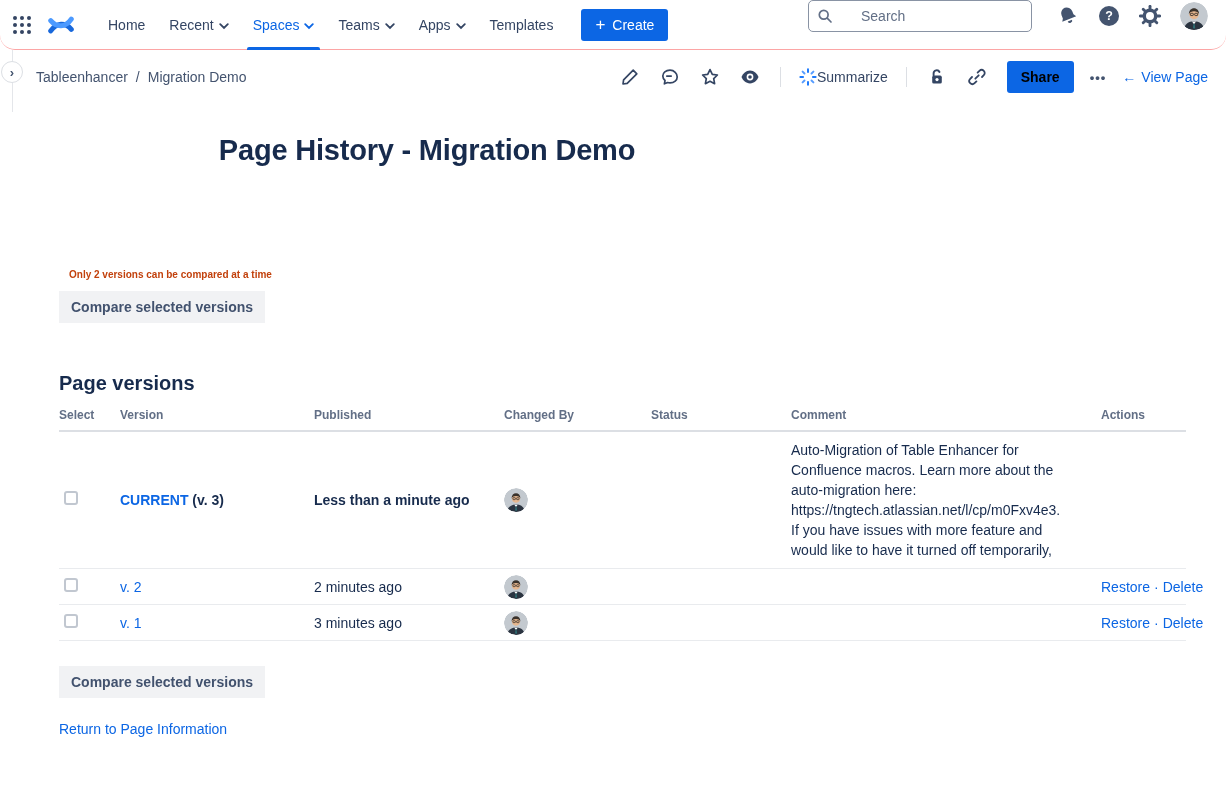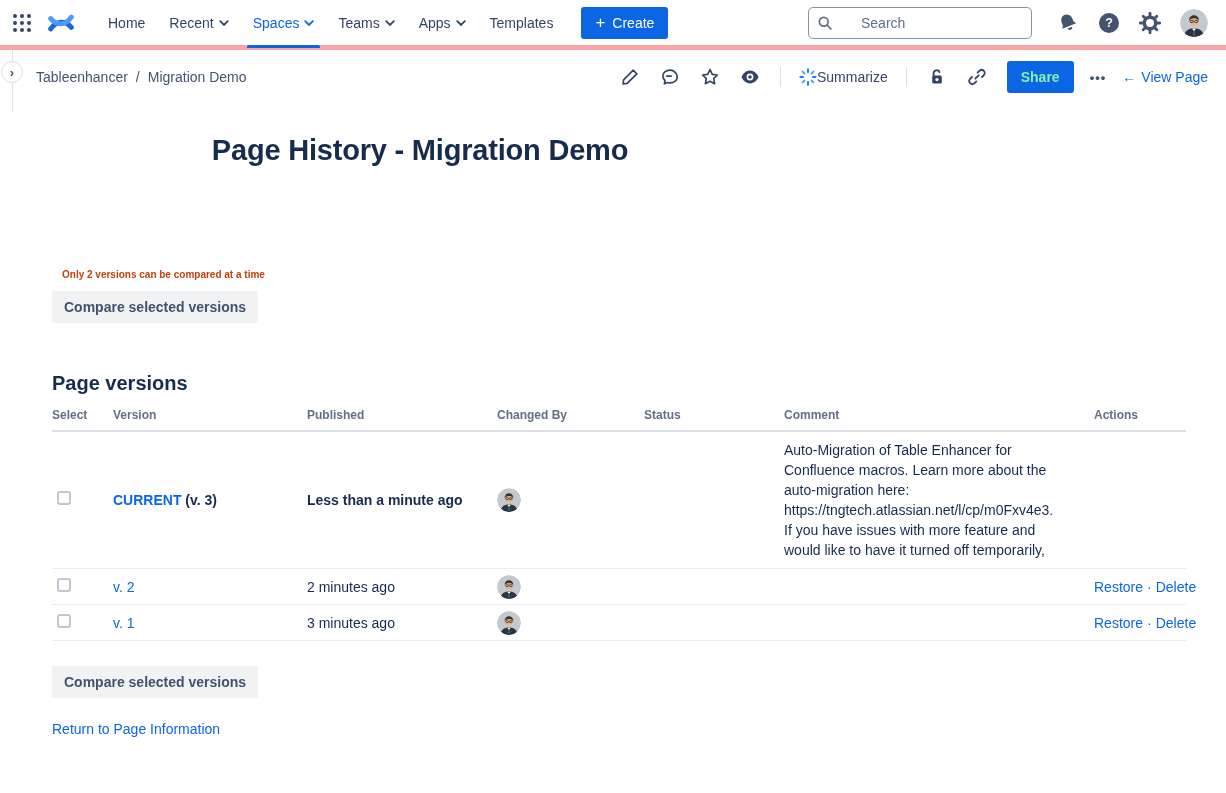--- a/index.html
+++ b/index.html
@@ -1,21 +1,21 @@
 <!DOCTYPE html>
 <html><head>
 <meta charset="utf-8">
 <style>
   * { margin:0; padding:0; box-sizing:border-box; }
   html,body { width:1226px; height:793px; background:#fff; overflow:hidden;
     font-family:"Liberation Sans","DejaVu Sans",sans-serif; color:#172B4D; }
 
   
-  .topnav { height:50px; display:flex; align-items:center; padding:0 18px 0 10px;
-    border-bottom:5px solid #fca5a5; position:relative; background:#fff; }
+  .topnav { height:50px; display:flex; align-items:flex-start; padding:0 18px 0 10px;
+    border-bottom:1px solid #fca5a5; position:relative; background:#fff;border-radius:15px; }
   .nav-left { display:flex; align-items:center; }
   .icon-btn { display:flex; align-items:center; justify-content:center; cursor:pointer; background:none; border:none; }
   .appgrid { width:24px; height:24px; margin-right:14px; }
   .logo { width:26px; height:26px; margin-right:22px; }
   .nav-items { display:flex; align-items:center; height:50px; }
   .nav-item { position:relative; height:50px; display:flex; align-items:center; gap:5px;
     padding:0 12px; font-size:14px; font-weight:500; color:#344563; cursor:pointer; white-space:nowrap; }
   .nav-item.active { color:#0C66E4; }
   .nav-item .chev { margin-top:2px; }
   .active-bar { position:absolute; left:6px; right:6px; bottom:0; height:3px; background:#0C66E4; border-radius:2px 2px 0 0; }
@@ -38,29 +38,29 @@
     background:#fff; border:1px solid #DCDFE4; display:flex; align-items:center; justify-content:center;
     color:#44546F; font-size:13px; font-weight:700; cursor:pointer; z-index:2; }
   .breadcrumb { display:flex; align-items:center; gap:8px; font-size:14px; color:#44546F; }
   .breadcrumb a { color:#44546F; text-decoration:none; cursor:pointer; }
   .pb-right { margin-left:auto; display:flex; align-items:center; gap:8px; }
   .tb-icon { width:32px; height:32px; border-radius:3px; display:flex; align-items:center; justify-content:center;
     color:#344563; cursor:pointer; background:none; border:none; }
   .tb-divider { width:1px; height:20px; background:#DCDFE4; margin:0 6px; }
   .summarize { display:flex; align-items:center; font-size:14px; font-weight:500; color:#344563;
     cursor:pointer; background:none; border:none; font-family:inherit; padding:0 4px; }
-  .share-btn { height:32px; background:#0C66E4; color:#86efac; border:none; border-radius:3px; font-size:14px;
+  .share-btn { height:32px; background:#0C66E4; color:#000000; border:none; border-radius:3px; font-size:14px;
     font-weight:600; padding:0 14px; cursor:pointer; font-family:inherit; margin-left:6px; }
   .more-dots { font-size:13px; letter-spacing:1px; color:#44546F; font-weight:700; padding:0 8px; cursor:pointer;
     background:none; border:none; font-family:inherit; }
   .view-page { display:flex; align-items:center; gap:5px; color:#0C66E4; font-size:14px; text-decoration:none;
     cursor:pointer; white-space:nowrap; }
 
   
-  .content { padding-left:52px; padding-right:40px; }
+  .content { padding-left:52px; padding-right:40px;margin-left:7px; }
   .title-wrap { width:736px; text-align:center; margin-top:30px; }
   .page-title { font-size:29px; font-weight:600; color:#172B4D; letter-spacing:-0.2px; }
   .compare-note { margin:102px 0 0 10px; font-size:10px; color:#c2410c;font-weight:bold; }
   .gray-btn { margin-top:11px; height:32px; background:#F1F2F4; border:none; border-radius:0;
     font-size:14px; font-weight:700; color:#42526E; padding:0 12px; cursor:pointer; font-family:inherit; }
   .section-heading { margin-top:49px; font-size:20px; font-weight:600; color:#172B4D; }
 
   .vtable { margin-top:13px; }
   .trow { display:grid; grid-template-columns:61px 194px 190px 147px 140px 310px 1fr; align-items:center; }
   .thead { padding-bottom:8px; border-bottom:2px solid #DCDFE4; }

